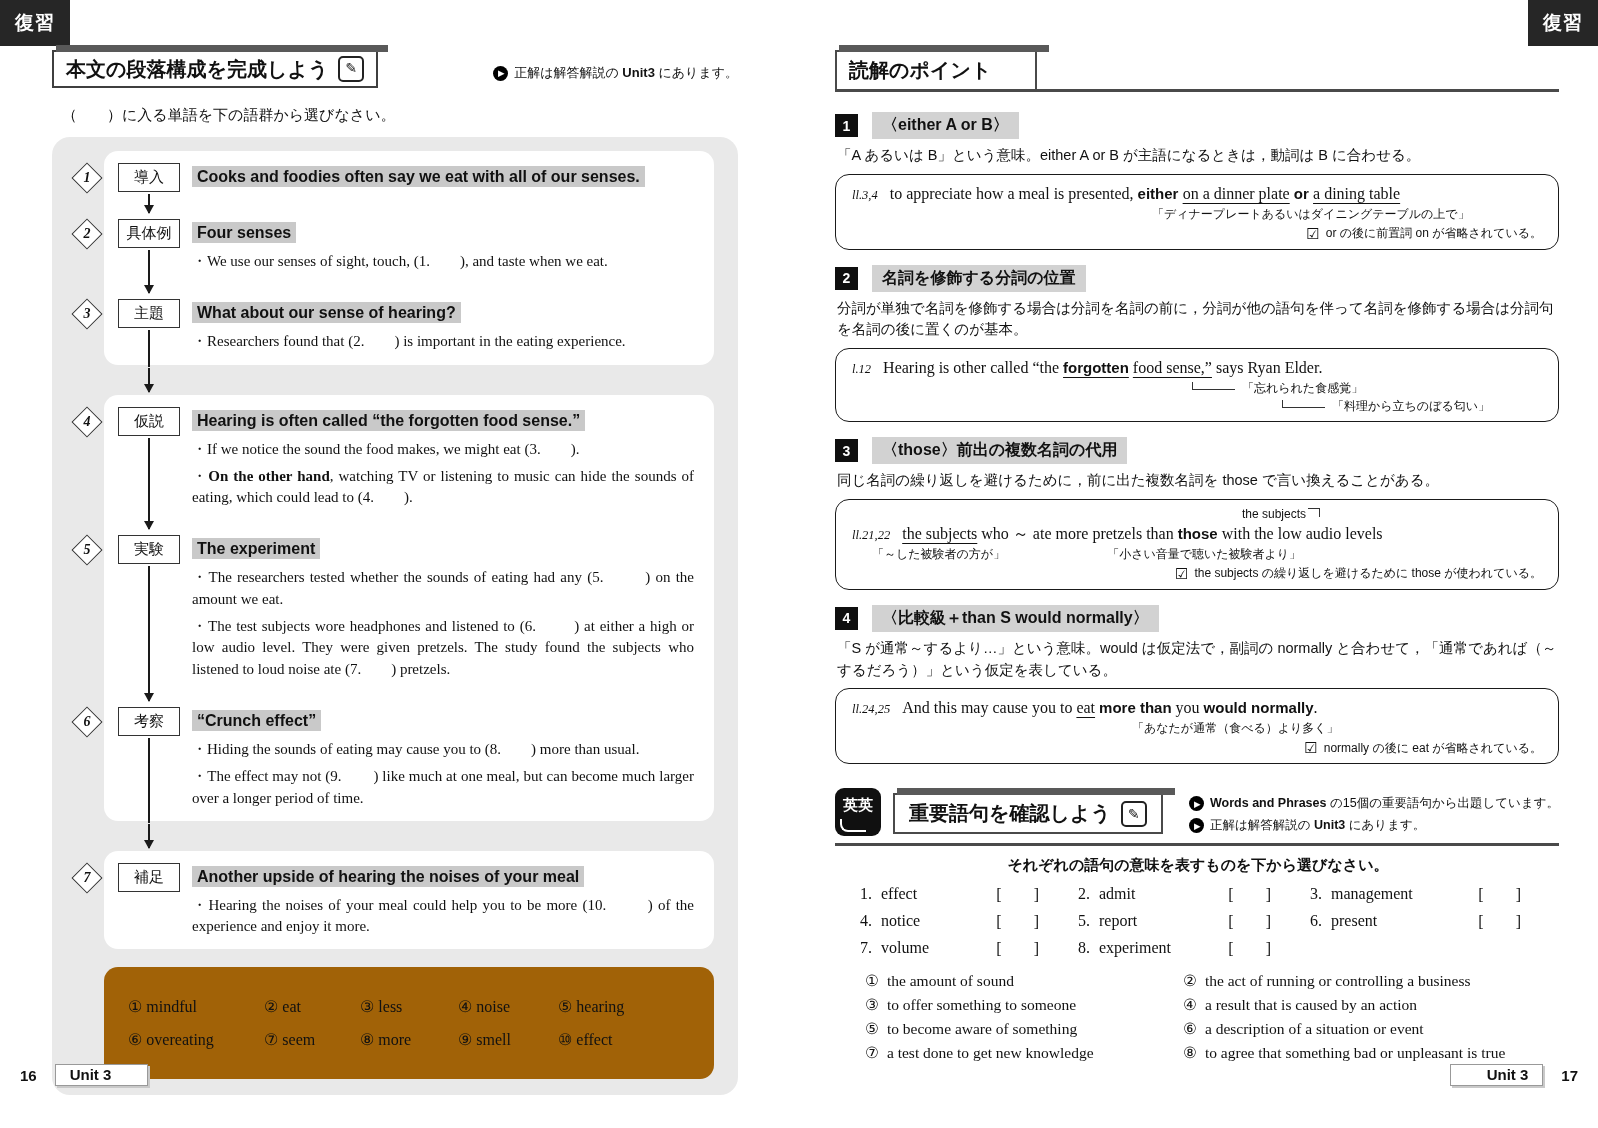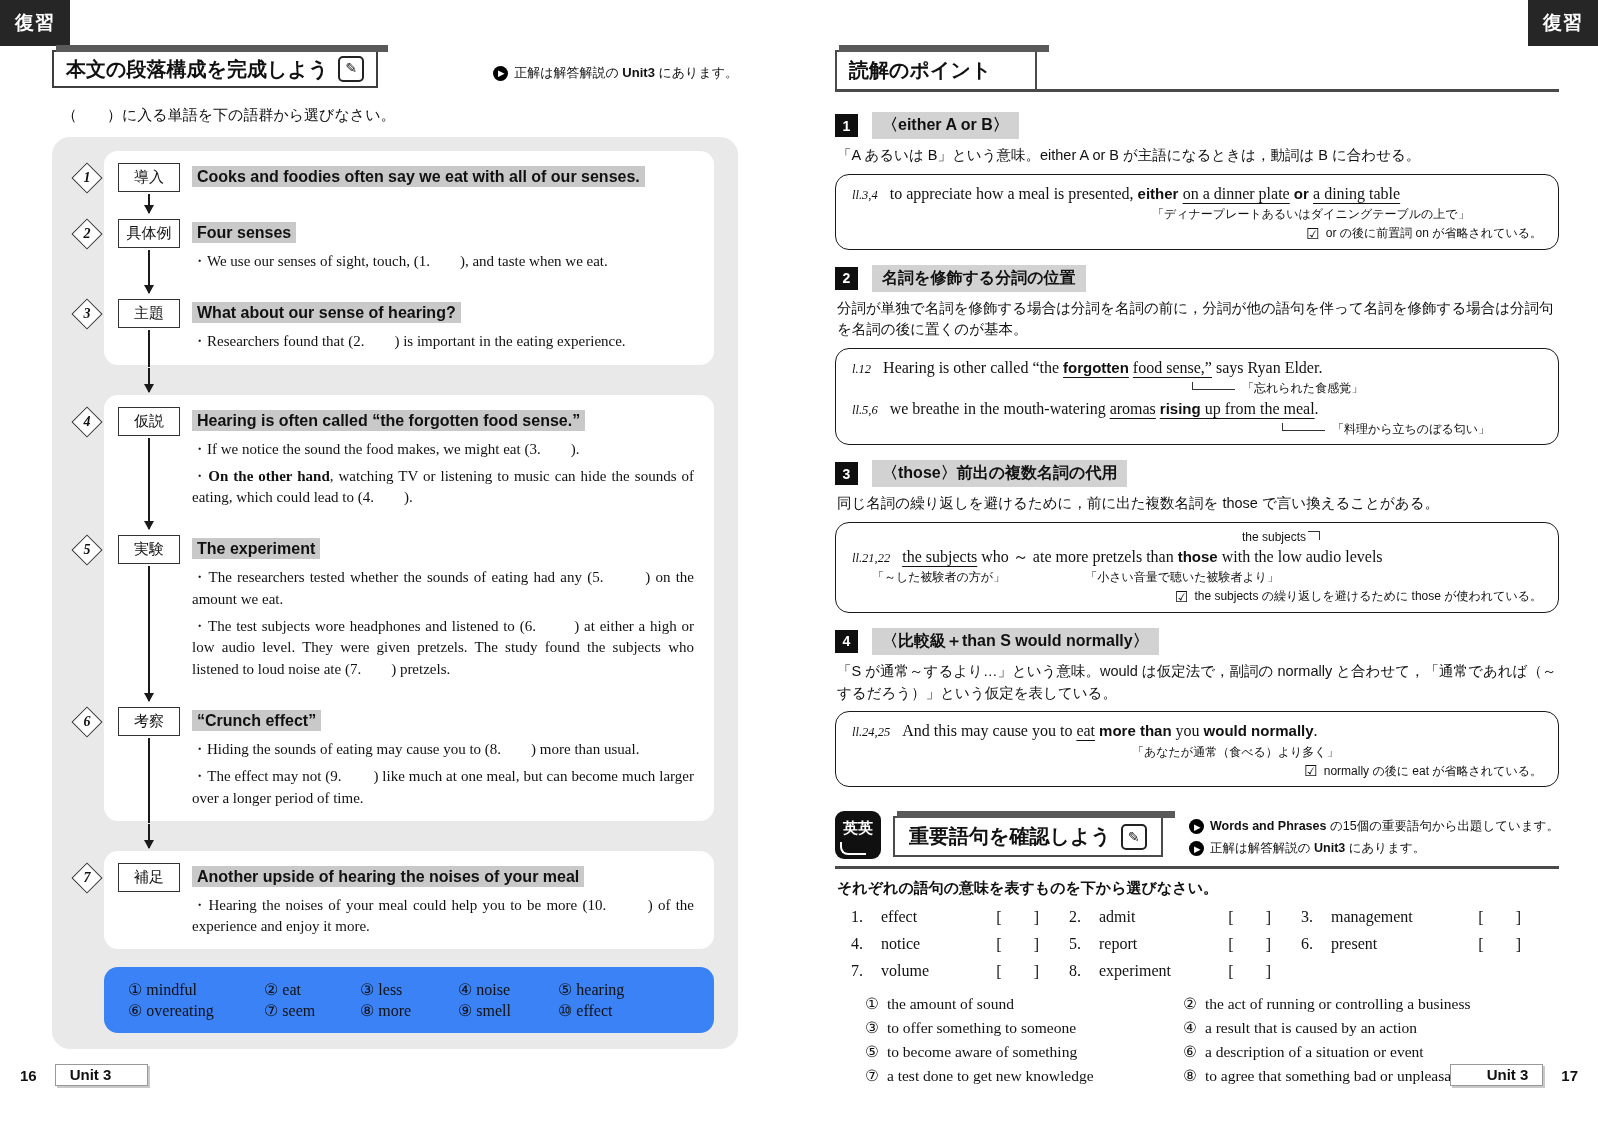--- a/index.html
+++ b/index.html
@@ -39,22 +39,22 @@
   .bser{font-weight:bold;}
   .diamond{position:absolute;left:-46px;top:0;width:30px;height:30px;}
   .diamond::before{content:"";position:absolute;inset:4px;border:1.5px solid #333;transform:rotate(45deg);background:#fff;}
   .dnum{position:absolute;inset:0;display:flex;align-items:center;justify-content:center;
         font-family:"Liberation Serif","DejaVu Serif",serif;font-style:italic;font-weight:bold;font-size:14px;}
   .row-arrow{width:0;border-left:2px solid #1a1a1a;height:16px;margin:0 0 6px 30px;position:relative;}
   .gap-arrow{width:0;border-left:2px solid #1a1a1a;height:24px;margin:3px 0 3px 44px;position:relative;}
   .head::after{content:"";position:absolute;bottom:-1px;left:-6px;width:0;height:0;
                border-left:5px solid transparent;border-right:5px solid transparent;border-top:9px solid #1a1a1a;}
   .stem::after{content:"";position:absolute;left:30px;top:31px;bottom:-14px;border-left:2px solid #1a1a1a;z-index:1;}
-  .word-bank{background:#3b82f6;border-radius:14px;margin-top:18px;padding:13px 24px;display:grid;
-             grid-template-columns:136px 96px 98px 100px auto;row-gap:2px;
+  .word-bank{background:#a16207;border-radius:14px;margin-top:18px;padding:30px 24px;display:grid;
+             grid-template-columns:136px 96px 98px 100px auto;row-gap:14px;
              font-family:"Liberation Serif","DejaVu Serif",serif;font-size:16px;}
 
   
   .col-right{position:absolute;left:835px;top:50px;width:724px;}
   .points-header{position:relative;border-bottom:3px solid #4a4a4a;margin-bottom:20px;}
   .points-title{position:relative;display:inline-block;border:2px solid #4a4a4a;border-bottom:none;
                 padding:5px 44px 5px 12px;font-size:20px;font-weight:bold;background:#fff;}
   .points-title::before{content:"";position:absolute;top:-7px;left:2px;width:calc(100% + 12px);height:7px;background:#595959;}
   .point{margin-bottom:15px;}
   .point-head{display:flex;align-items:center;gap:14px;margin-bottom:6px;}
@@ -71,23 +71,23 @@
   .ex-gloss{font-size:12px;font-family:"Liberation Sans","DejaVu Sans",sans-serif;line-height:1.4;margin-top:1px;}
   .elbow{display:inline-block;width:42px;height:7px;border-left:1.4px solid #333;border-bottom:1.4px solid #333;
          margin-right:7px;vertical-align:middle;position:relative;top:-3px;}
   .ex-note{display:flex;justify-content:flex-end;align-items:center;gap:6px;font-size:12px;margin-top:2px;
            font-family:"Liberation Sans","DejaVu Sans",sans-serif;}
   .check{font-size:15px;}
   .above-label{font-family:"Liberation Sans","DejaVu Sans",sans-serif;font-size:12px;line-height:1;margin:1px 0 2px 390px;}
   .above-label::after{content:"";display:inline-block;width:11px;height:8px;border-top:1.5px solid #333;
                       border-right:1.5px solid #333;margin-left:2px;vertical-align:top;}
   .ml300{margin-left:300px;} .ml340{margin-left:340px;} .ml430{margin-left:430px;}
-  .ml20{margin-left:20px;} .ml150{margin-left:80px;} .ml280{margin-left:280px;}
-
-  .vocab{margin-top:24px;}
+  .ml20{margin-left:20px;} .ml150{margin-left:102px;} .ml280{margin-left:280px;}
+
+  .vocab{margin-top:24px;text-align:center;}
   .vocab-head{display:flex;align-items:flex-start;gap:12px;border-bottom:3px solid #4a4a4a;padding-bottom:7px;}
   .badge{width:46px;height:48px;background:#101010;color:#fff;border-radius:9px;font-size:15px;font-weight:bold;
          display:flex;align-items:flex-start;justify-content:center;padding-top:8px;position:relative;flex:none;box-sizing:border-box;}
   .badge::after{content:"";position:absolute;left:5px;bottom:4px;width:24px;height:11px;border:2px solid #fff;
                 border-top:none;border-right:none;border-radius:0 0 0 8px;}
   .vocab-title{position:relative;border:2px solid #4a4a4a;padding:5px 14px;font-size:20px;font-weight:bold;
                display:flex;align-items:center;gap:10px;margin-top:5px;background:#fff;}
   .vocab-title::before{content:"";position:absolute;top:-7px;left:2px;width:calc(100% + 12px);height:7px;background:#595959;}
   .vocab-notes{margin-left:auto;display:flex;flex-direction:column;gap:5px;font-size:12.5px;padding-top:7px;}
   .vnote{display:flex;align-items:center;gap:6px;}
@@ -266,23 +266,20 @@
       <div class="point-head">
         <div class="point-num">2</div>
         <div class="point-title">名詞を修飾する分詞の位置</div>
       </div>
       <div class="point-desc">分詞が単独で名詞を修飾する場合は分詞を名詞の前に，分詞が他の語句を伴って名詞を修飾する場合は分詞句を名詞の後に置くのが基本。</div>
       <div class="example">
         <div class="ex-line">
           <span class="ex-ref">l.12</span><span>Hearing is other called “the </span><span class="b u">forgotten</span><span> </span><span class="u">food sense,”</span><span> says Ryan Elder.</span>
         </div>
         <div class="ex-gloss ml340"><span class="elbow"></span><span>「忘れられた食感覚」</span></div>
-        <div class="ex-line">
-          <span class="ex-ref">ll.5,6</span><span>we breathe in the mouth-watering </span><span class="u">aromas</span><span> </span><span class="b u">rising </span><span class="u">up from the meal</span><span>.</span>
-        </div>
         <div class="ex-gloss ml430"><span class="elbow"></span><span>「料理から立ちのぼる匂い」</span></div>
       </div>
     </div>
 
     <div class="point">
       <div class="point-head">
         <div class="point-num">3</div>
         <div class="point-title">〈those〉前出の複数名詞の代用</div>
       </div>
       <div class="point-desc">同じ名詞の繰り返しを避けるために，前に出た複数名詞を those で言い換えることがある。</div>

